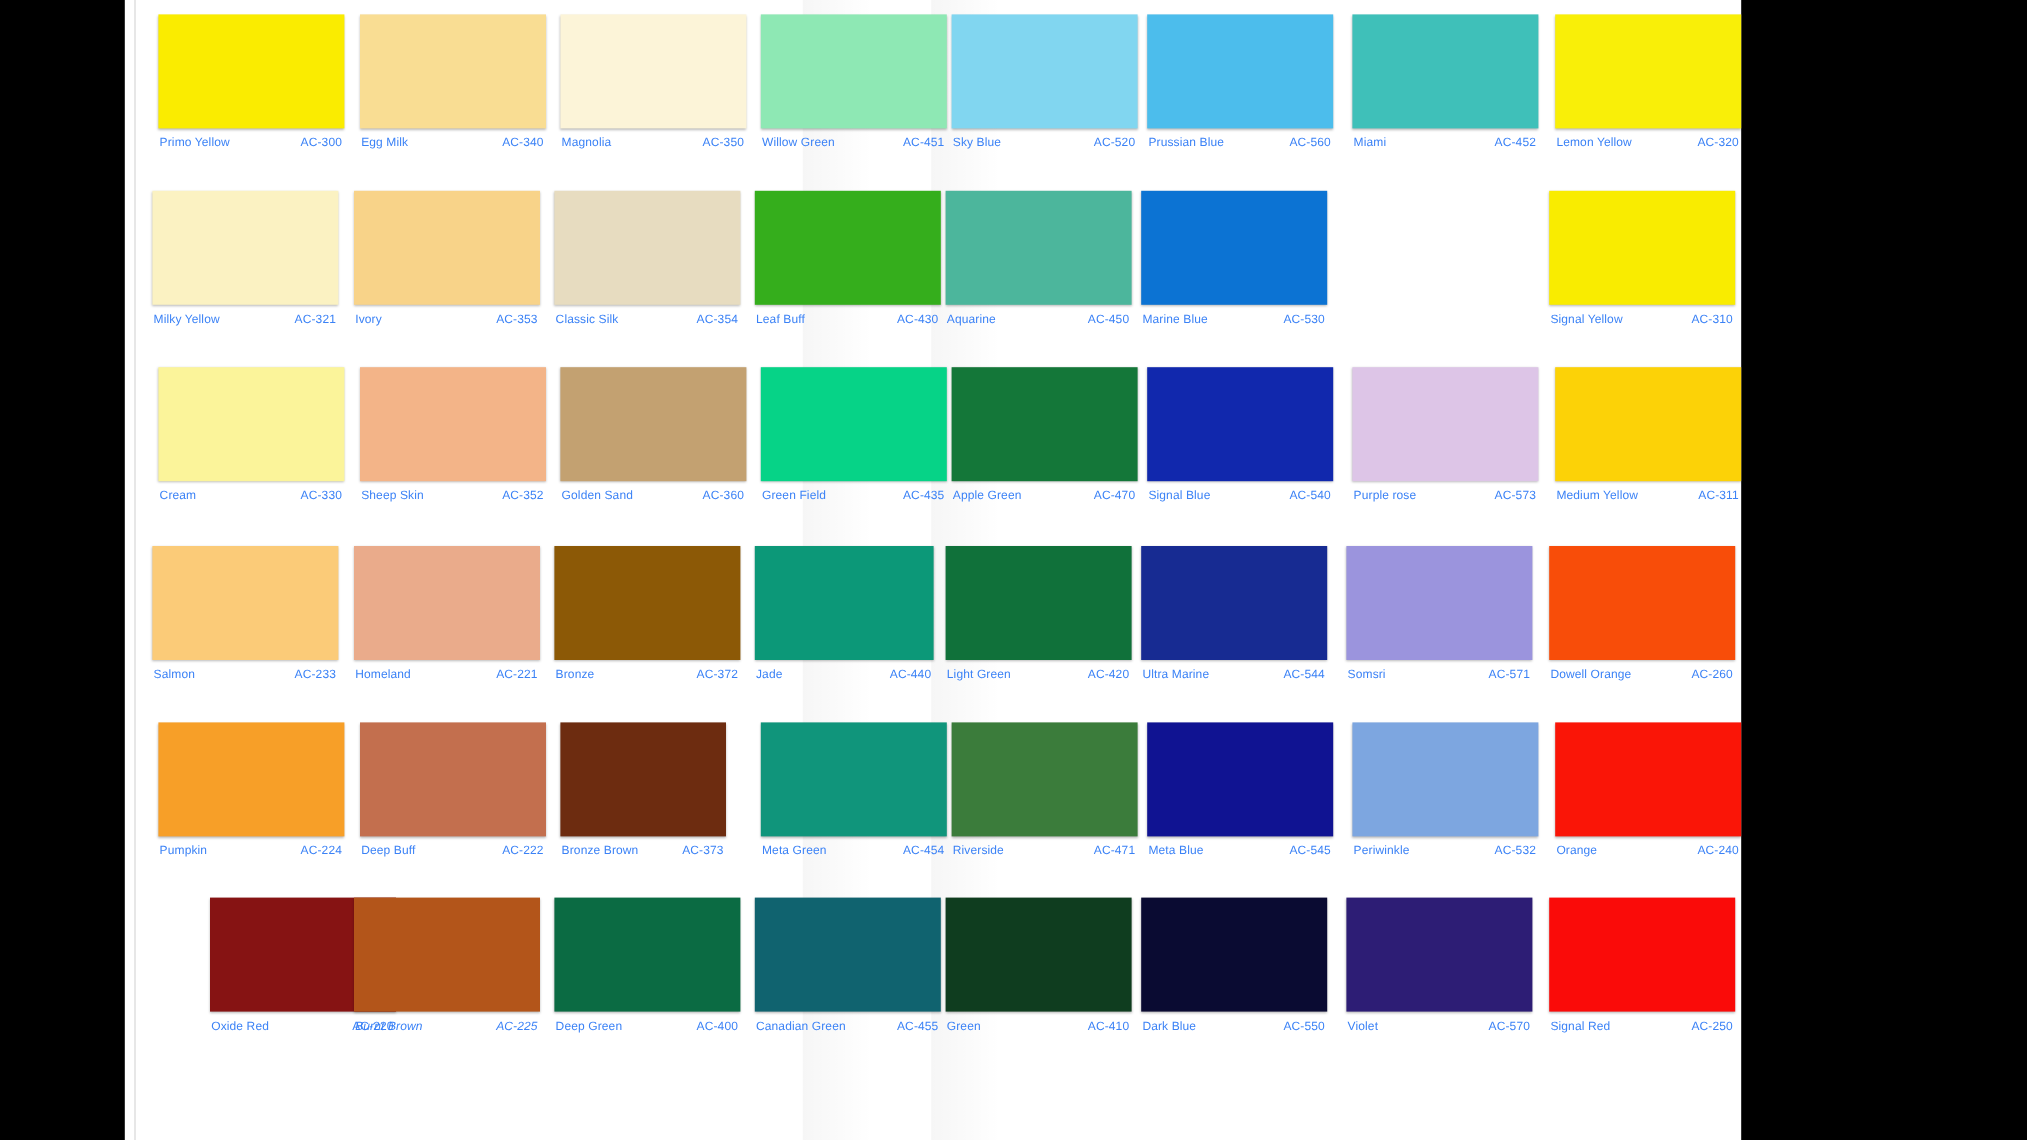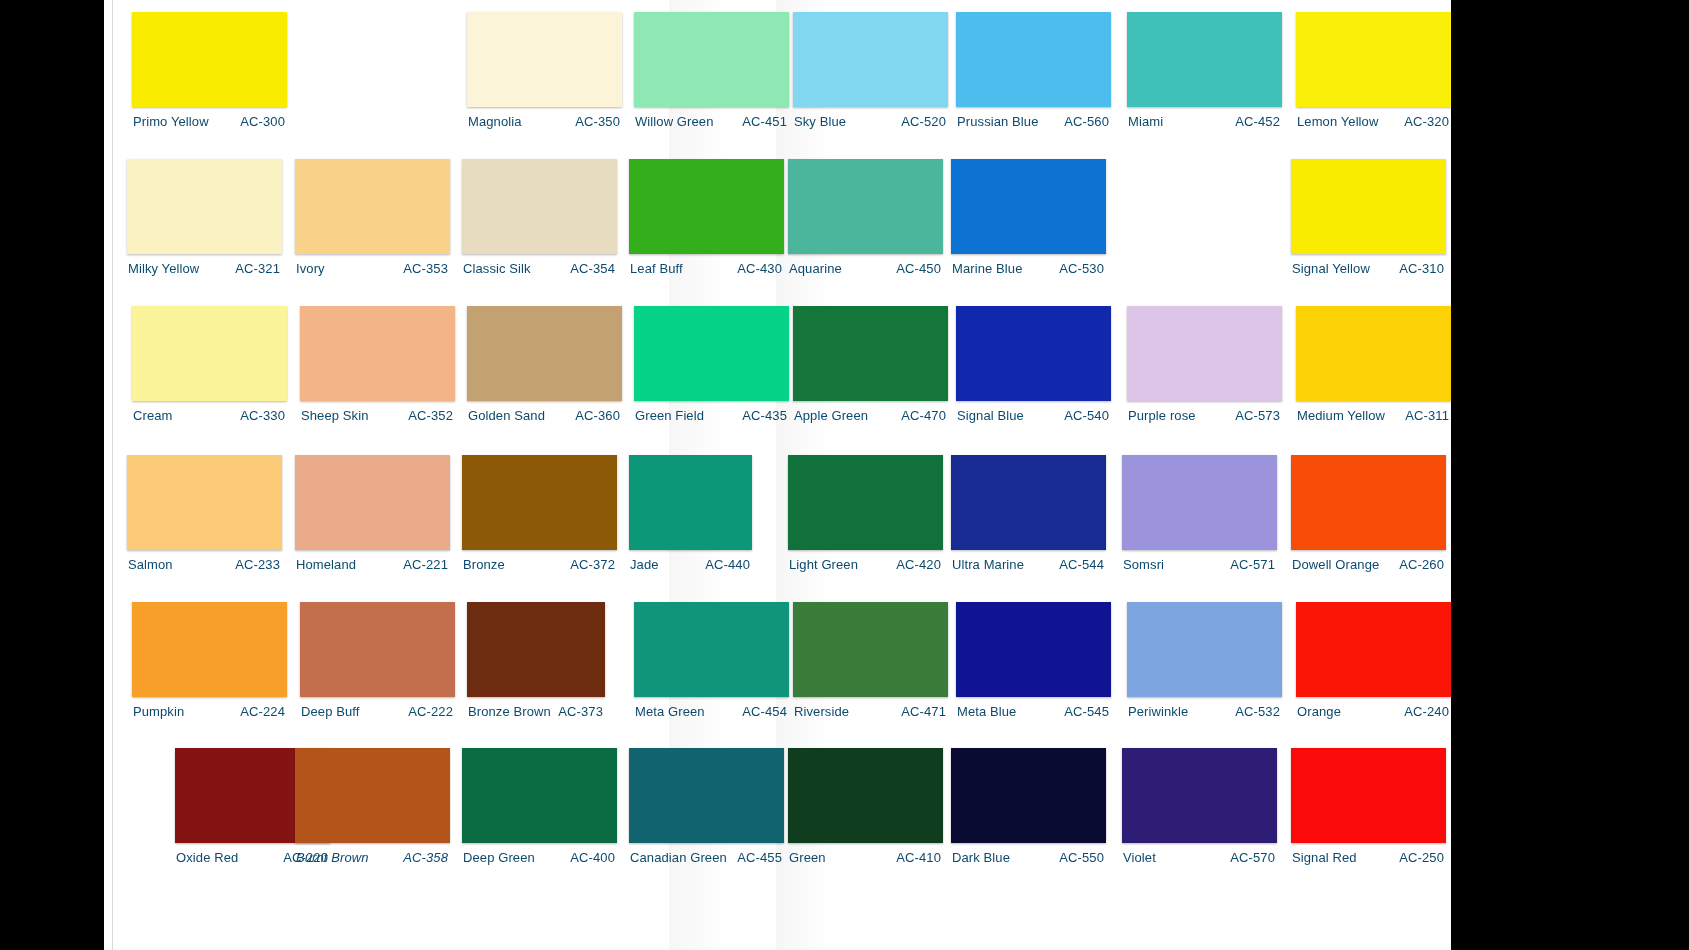--- a/index.html
+++ b/index.html
@@ -64,22 +64,22 @@
     position: absolute;
   }
   .swatch {
     width: 100%;
     box-shadow: 0 1px 2px rgba(0,0,0,0.28);
   }
   .caption {
     display: flex;
     justify-content: space-between;
     align-items: baseline;
-    font-size: 13px;
-    color: #0c4a6e;
+    font-size: 10px;
+    color: #3b82f6;
     letter-spacing: 0.1px;
     margin-top: 7px;
     white-space: nowrap;
   }
   .cap-name { padding-left: 1px; }
   .cap-code { padding-right: 2px; }
 </style>
 </head>
 <body>
 
@@ -90,20 +90,27 @@
     <div class="scan-band" style="left:556px"></div>
     <div class="scan-band" style="left:663px"></div>
     <div class="grid" id="swatch-grid">
         <div class="cell" style="left: 19px; top: 12px; width: 155px;">
           <div class="swatch" title="Primo Yellow" style="height: 95px; background: rgb(250, 236, 0);"></div>
           <div class="caption">
             <span class="cap-name">Primo Yellow</span>
             <span class="cap-code">AC-300</span>
           </div>
         </div>
+        <div class="cell" style="left: 187px; top: 12px; width: 155px;">
+          <div class="swatch" title="Egg Milk" style="height: 95px; background: rgb(249, 221, 147);"></div>
+          <div class="caption">
+            <span class="cap-name">Egg Milk</span>
+            <span class="cap-code">AC-340</span>
+          </div>
+        </div>
         <div class="cell" style="left: 354px; top: 12px; width: 155px;">
           <div class="swatch" title="Magnolia" style="height: 95px; background: rgb(252, 244, 216);"></div>
           <div class="caption">
             <span class="cap-name">Magnolia</span>
             <span class="cap-code">AC-350</span>
           </div>
         </div>
         <div class="cell" style="left: 521px; top: 12px; width: 155px;">
           <div class="swatch" title="Willow Green" style="height: 95px; background: rgb(142, 232, 180);"></div>
           <div class="caption">
@@ -258,21 +265,21 @@
             <span class="cap-code">AC-221</span>
           </div>
         </div>
         <div class="cell" style="left: 349px; top: 455px; width: 155px;">
           <div class="swatch" title="Bronze" style="height: 95px; background: rgb(140, 89, 6);"></div>
           <div class="caption">
             <span class="cap-name">Bronze</span>
             <span class="cap-code">AC-372</span>
           </div>
         </div>
-        <div class="cell" style="left: 516px; top: 455px; width: 123px;">
+        <div class="cell" style="left: 516px; top: 455px; width: 149px;">
           <div class="swatch" title="Jade" style="height: 95px; background: rgb(12, 152, 120);"></div>
           <div class="caption">
             <span class="cap-name">Jade</span>
             <span class="cap-code">AC-440</span>
           </div>
         </div>
         <div class="cell" style="left: 675px; top: 455px; width: 155px;">
           <div class="swatch" title="Light Green" style="height: 95px; background: rgb(16, 113, 58);"></div>
           <div class="caption">
             <span class="cap-name">Light Green</span>
@@ -360,21 +367,21 @@
           <div class="swatch" title="Oxide Red" style="height: 95px; background: rgb(134, 19, 19);"></div>
           <div class="caption">
             <span class="cap-name">Oxide Red</span>
             <span class="cap-code">AC-220</span>
           </div>
         </div>
         <div class="cell" style="left: 182px; top: 748px; width: 155px; font-style: italic;">
           <div class="swatch" title="Burnt Brown" style="height: 95px; background: rgb(179, 85, 26);"></div>
           <div class="caption">
             <span class="cap-name">Burnt Brown</span>
-            <span class="cap-code">AC-358</span>
+            <span class="cap-code">AC-225</span>
           </div>
         </div>
         <div class="cell" style="left: 349px; top: 748px; width: 155px;">
           <div class="swatch" title="Deep Green" style="height: 95px; background: rgb(11, 107, 67);"></div>
           <div class="caption">
             <span class="cap-name">Deep Green</span>
             <span class="cap-code">AC-400</span>
           </div>
         </div>
         <div class="cell" style="left: 516px; top: 748px; width: 155px;">

